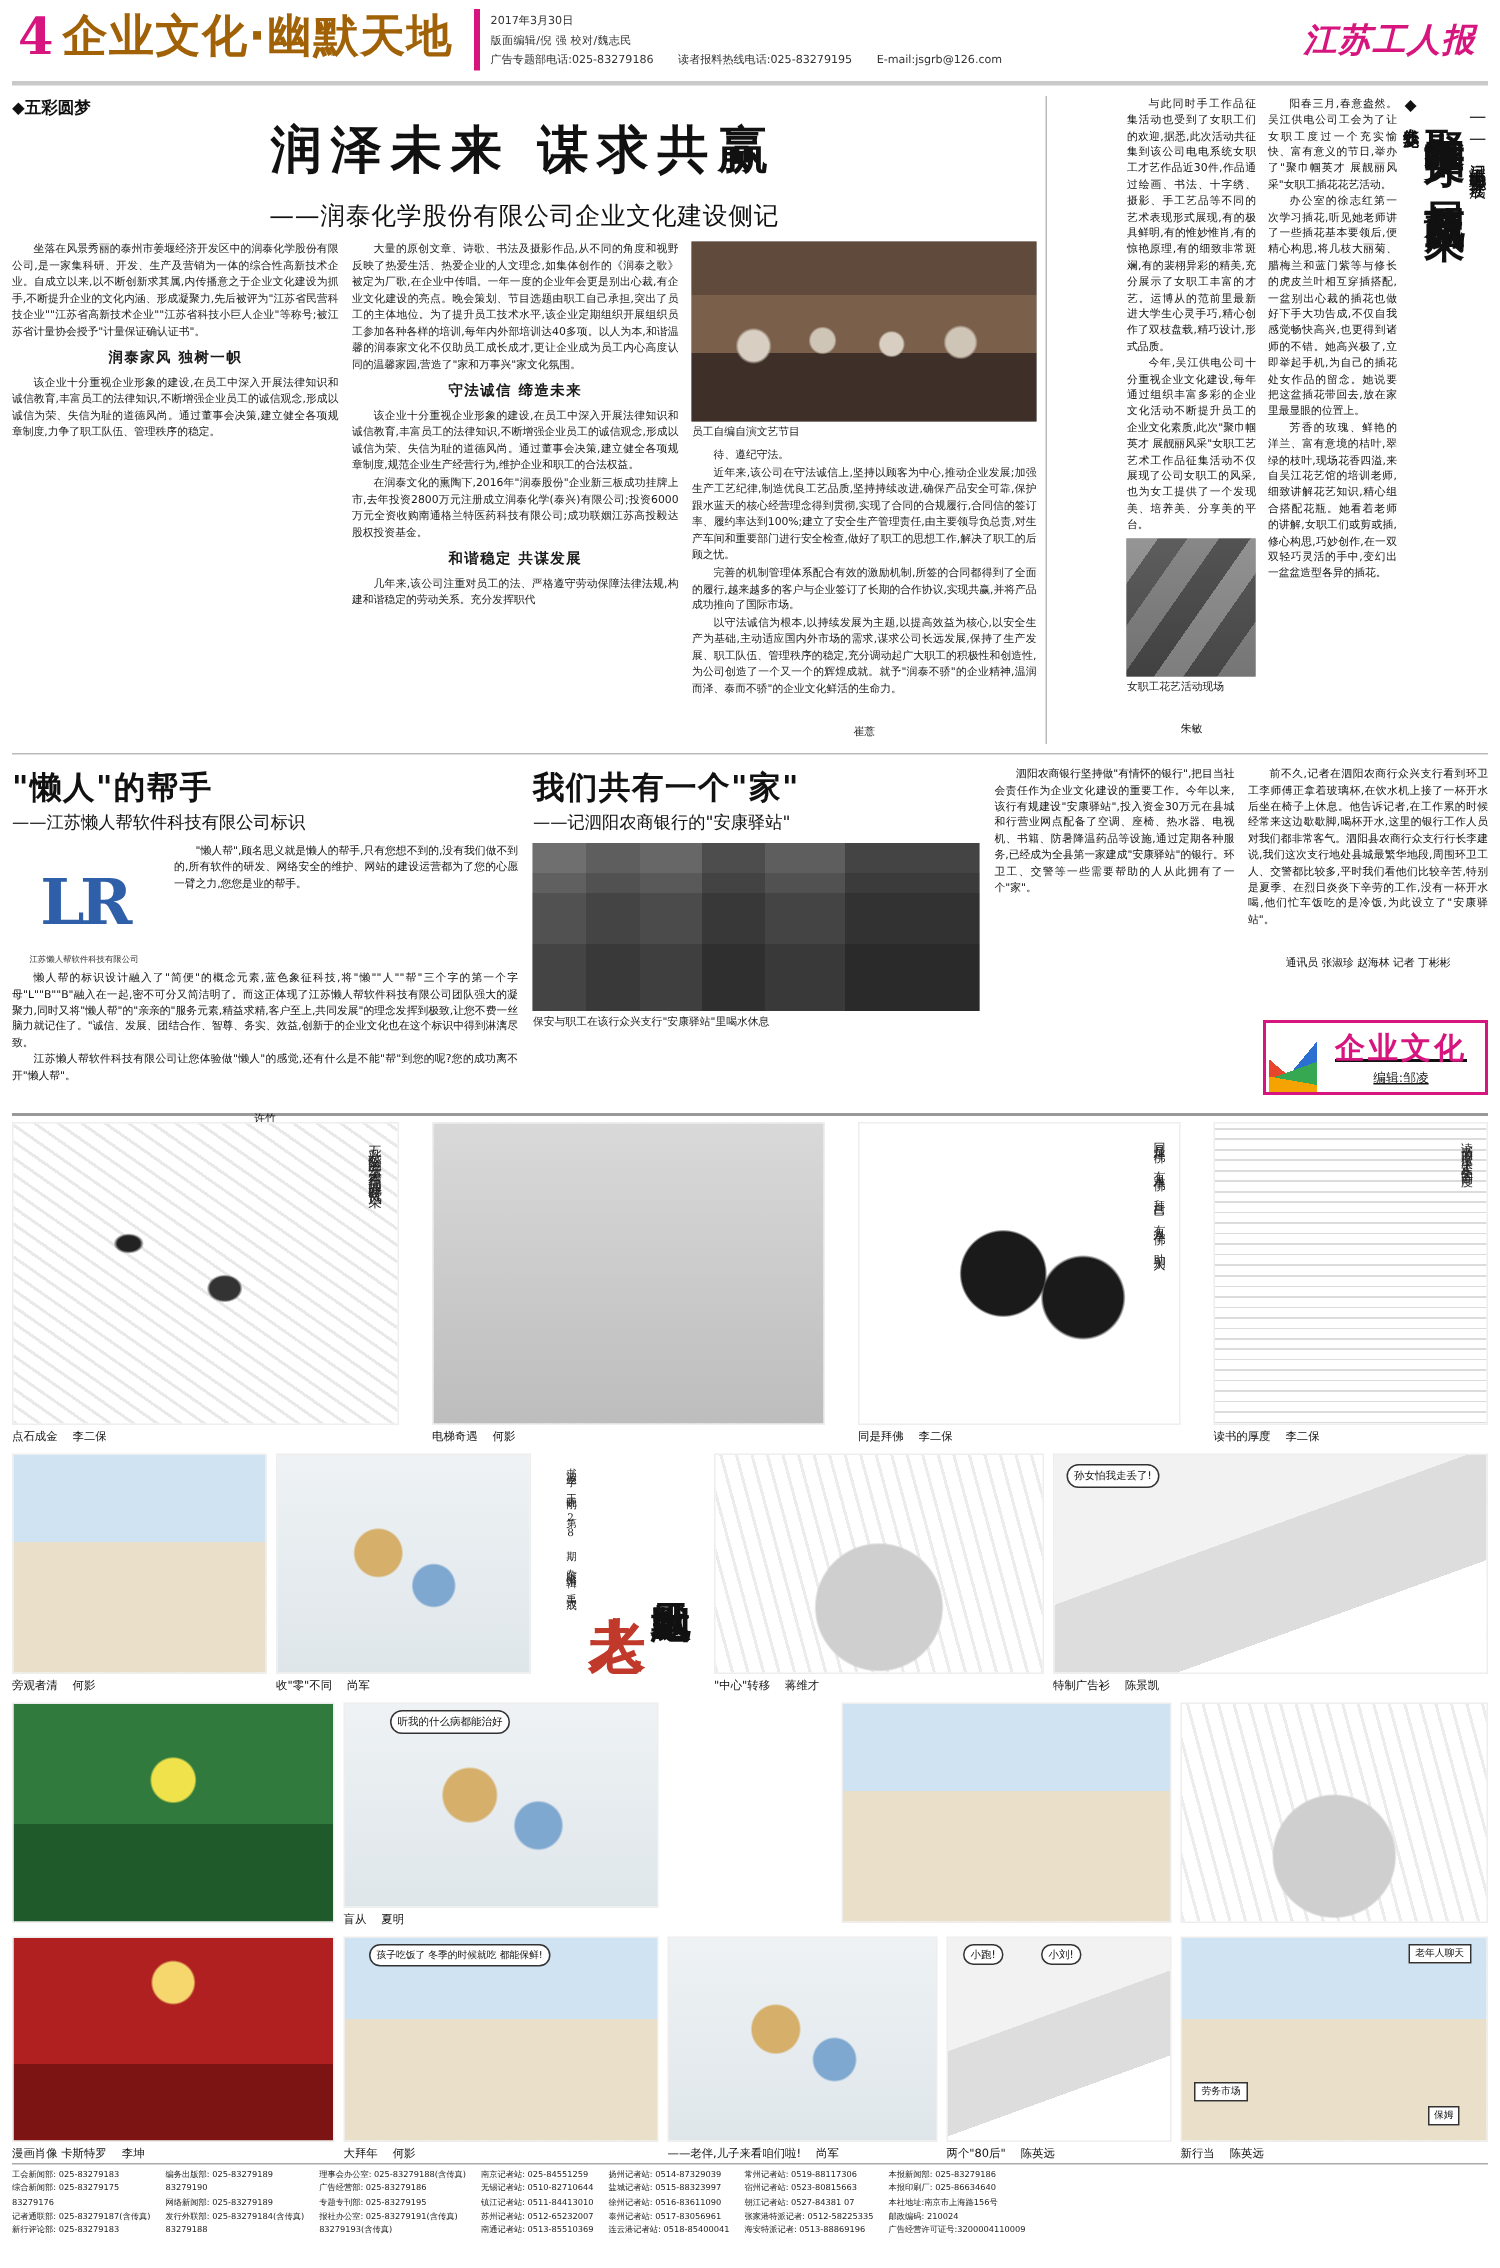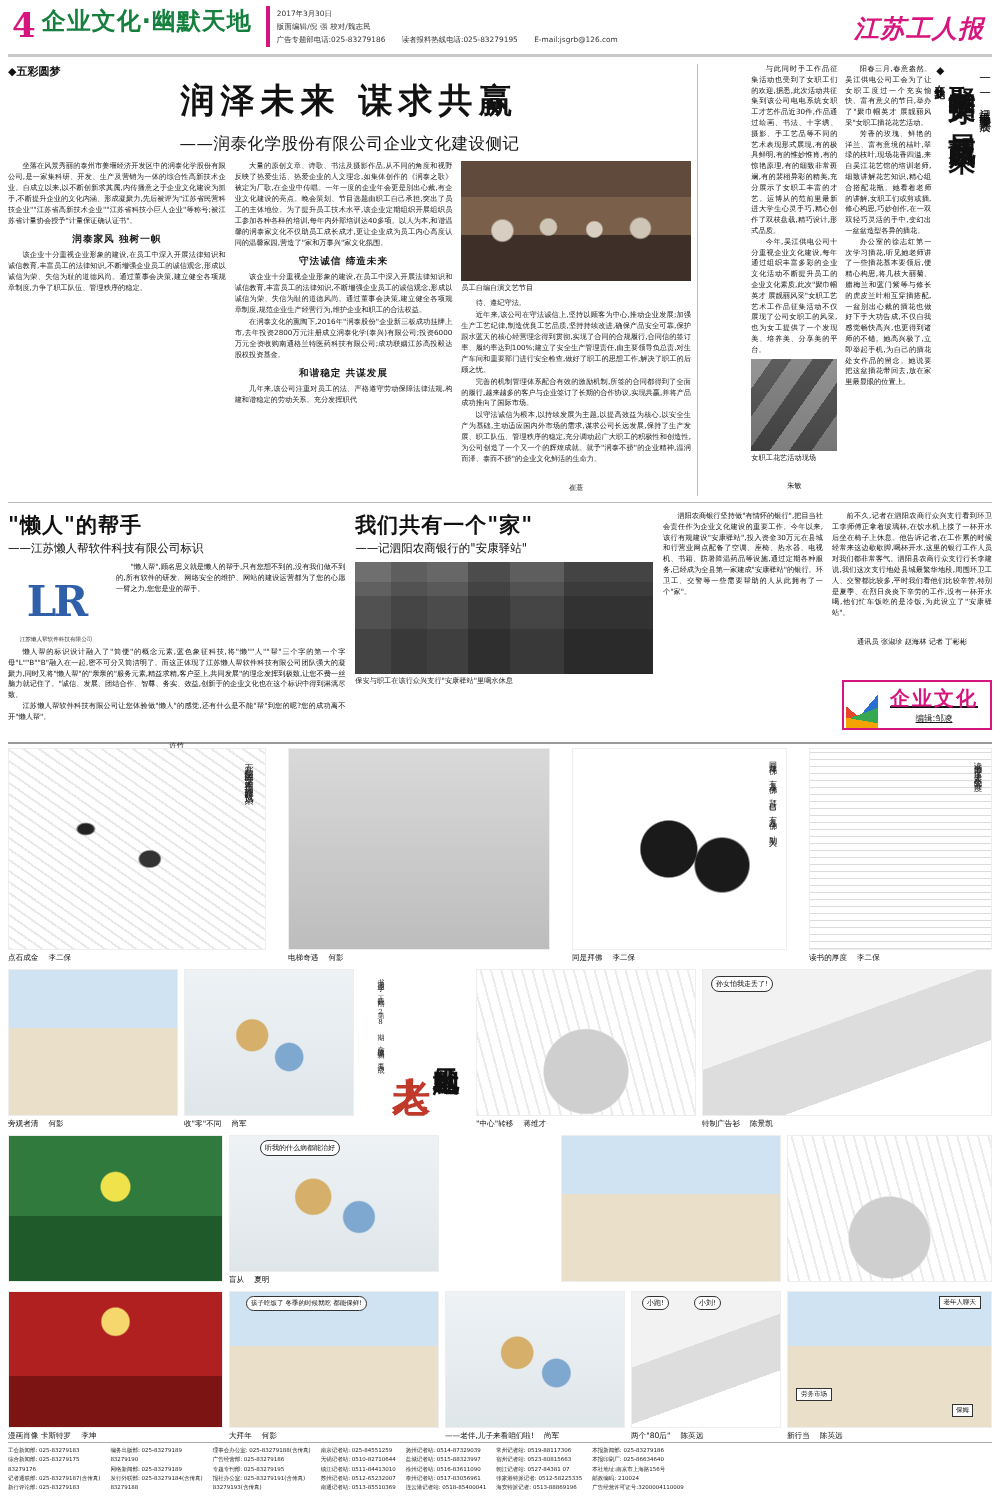--- a/index.html
+++ b/index.html
@@ -14,31 +14,31 @@
   .page { width: 1000px; height: 1512px; position: relative; padding: 0 8px; }
 
   
   .masthead { display: flex; align-items: flex-start; height: 52px; padding-top: 6px; }
   .page-num {
     font-size: 34px; font-weight: bold; color: #d6157e;
     font-family: "DejaVu Serif", "Liberation Serif", serif;
     line-height: 1; padding: 2px 6px 0 4px;
   }
   .section-title {
-    font-size: 24px; font-weight: bold; letter-spacing: 1px;
-    line-height: 1.1; color: #15803d; padding-top: 2px;
+    font-size: 30px; font-weight: bold; letter-spacing: 1px;
+    line-height: 1.1; color: #a16207; padding-top: 2px;
   }
   .mast-meta {
     border-left: 4px solid #d6157e; margin-left: 14px; padding-left: 7px;
     font-size: 7.4px; line-height: 1.75; color: #333; padding-top: 2px;
   }
   .mast-meta .mrow2 { letter-spacing: .2px; }
   .mast-meta .mrow3 span { margin-right: 14px; }
   .paper-logo {
-    margin-left: auto; color: #d6157e; font-size: 25px; font-weight: bold;
+    margin-left: auto; color: #d6157e; font-size: 22px; font-weight: bold;
     font-family: "DejaVu Serif", "Liberation Serif", serif;
     font-style: italic; padding-right: 8px; padding-top: 6px; letter-spacing: 1px;
   }
   .mast-rule { height: 3px; background: #c9c9c9; margin: 2px 0 7px 0; }
 
   
   .top-zone { display: flex; gap: 0; height: 432px; }
   .left-block { width: 690px; padding-right: 6px; border-right: 1px solid #bbb; }
   .right-block { width: 294px; padding-left: 8px; display: flex; flex-direction: row-reverse; }
 
@@ -268,22 +268,22 @@
       <div class="rb-cols">
         <div class="rb-col">
           <p>与此同时手工作品征集活动也受到了女职工们的欢迎,据悉,此次活动共征集到该公司电电系统女职工才艺作品近30件,作品通过绘画、书法、十字绣、摄影、手工艺品等不同的艺术表现形式展现,有的极具鲜明,有的惟妙惟肖,有的惊艳原理,有的细致非常斑斓,有的裴栩异彩的精美,充分展示了女职工丰富的才艺。运博从的范前里最新进大学生心灵手巧,精心创作了双枝盘载,精巧设计,形式品质。</p>
           <p>今年,吴江供电公司十分重视企业文化建设,每年通过组织丰富多彩的企业文化活动不断提升员工的企业文化素质,此次"聚巾帼英才 展靓丽风采"女职工艺艺术工作品征集活动不仅展现了公司女职工的风采,也为女工提供了一个发现美、培养美、分享美的平台。</p>
           <div class="photo" style="height:92px;margin-top:3px"></div>
           <div class="photo-cap">女职工花艺活动现场</div>
           <div class="byline">朱敏</div>
         </div>
         <div class="rb-col">
           <p>阳春三月,春意盎然。吴江供电公司工会为了让女职工度过一个充实愉快、富有意义的节日,举办了"聚巾帼英才 展靓丽风采"女职工插花花艺活动。</p>
+          <p>办公室的徐志红第一次学习插花,听见她老师讲了一些插花基本要领后,便精心构思,将几枝大丽菊、腊梅兰和蓝门紫等与修长的虎皮兰叶相互穿插搭配,一盆别出心裁的插花也做好下手大功告成,不仅自我感觉畅快高兴,也更得到诸师的不错。她高兴极了,立即举起手机,为自己的插花处女作品的留念。她说要把这盆插花带回去,放在家里最显眼的位置上。</p>
           <p>芳香的玫瑰、鲜艳的洋兰、富有意境的桔叶,翠绿的枝叶,现场花香四溢,来自吴江花艺馆的培训老师,细致讲解花艺知识,精心组合搭配花瓶。她看着老师的讲解,女职工们或剪或插,修心构思,巧妙创作,在一双双轻巧灵活的手中,变幻出一盆盆造型各异的插花。</p>
-          <p>办公室的徐志红第一次学习插花,听见她老师讲了一些插花基本要领后,便精心构思,将几枝大丽菊、腊梅兰和蓝门紫等与修长的虎皮兰叶相互穿插搭配,一盆别出心裁的插花也做好下手大功告成,不仅自我感觉畅快高兴,也更得到诸师的不错。她高兴极了,立即举起手机,为自己的插花处女作品的留念。她说要把这盆插花带回去,放在家里最显眼的位置上。</p>
         </div>
       </div>
     </div>
   </div>
 
   <div class="mid-rule"></div>
 
   <div class="mid-zone">
 
     <div class="mid-col mid-a">

